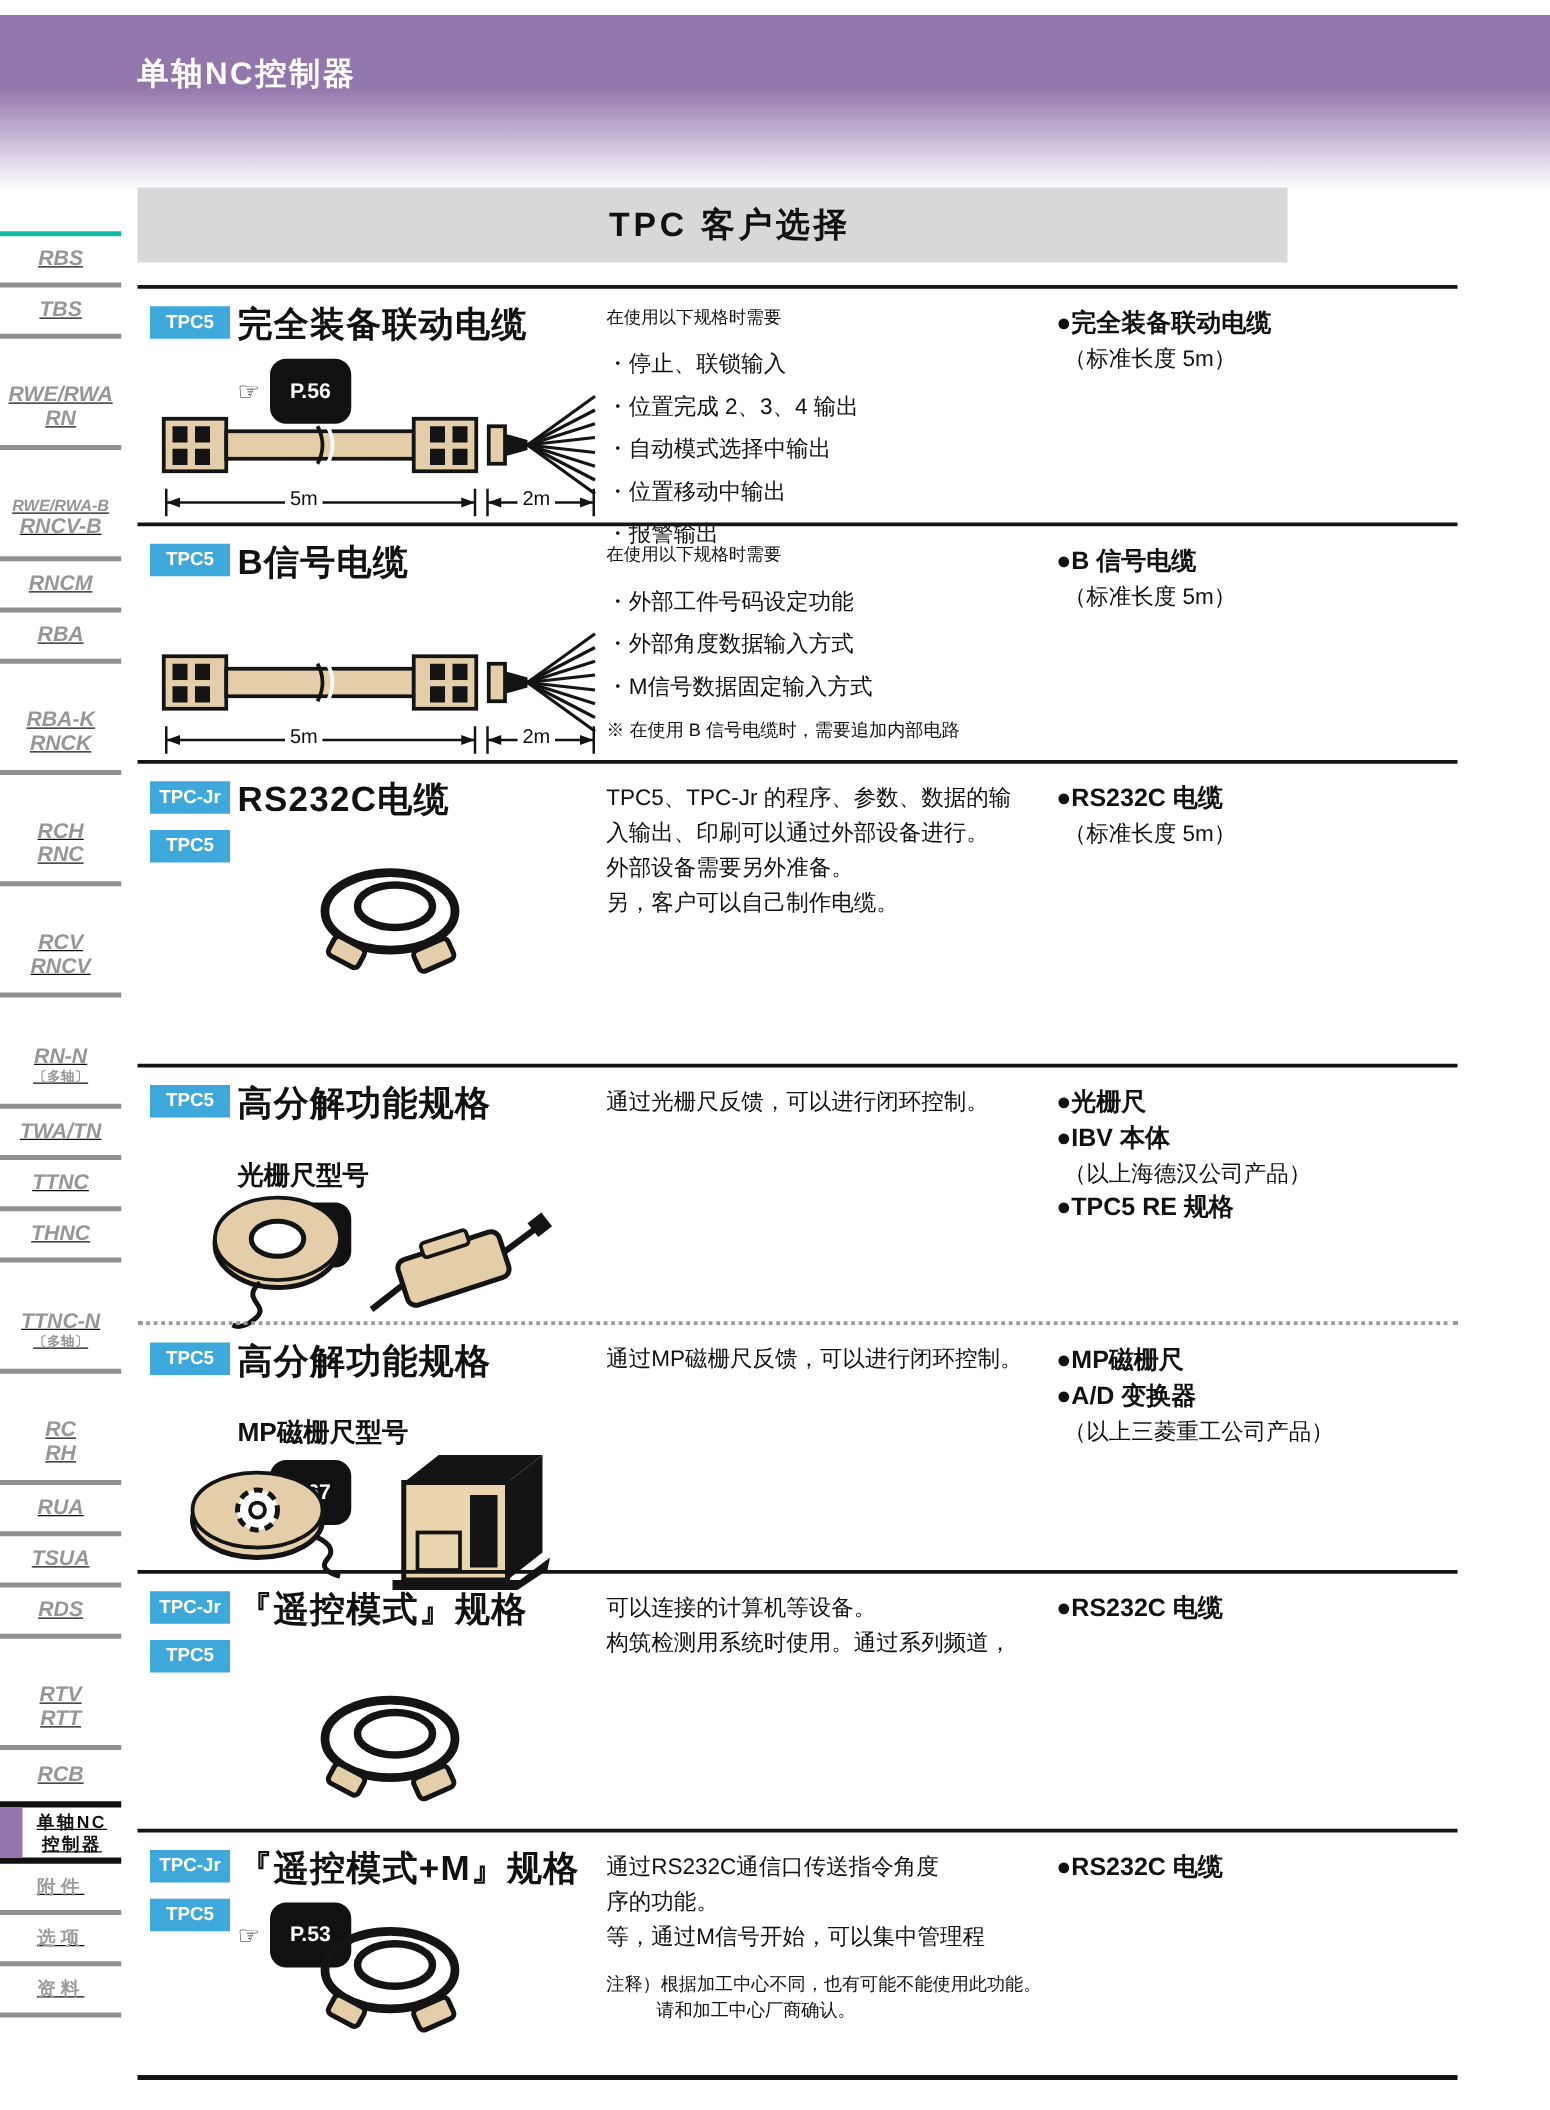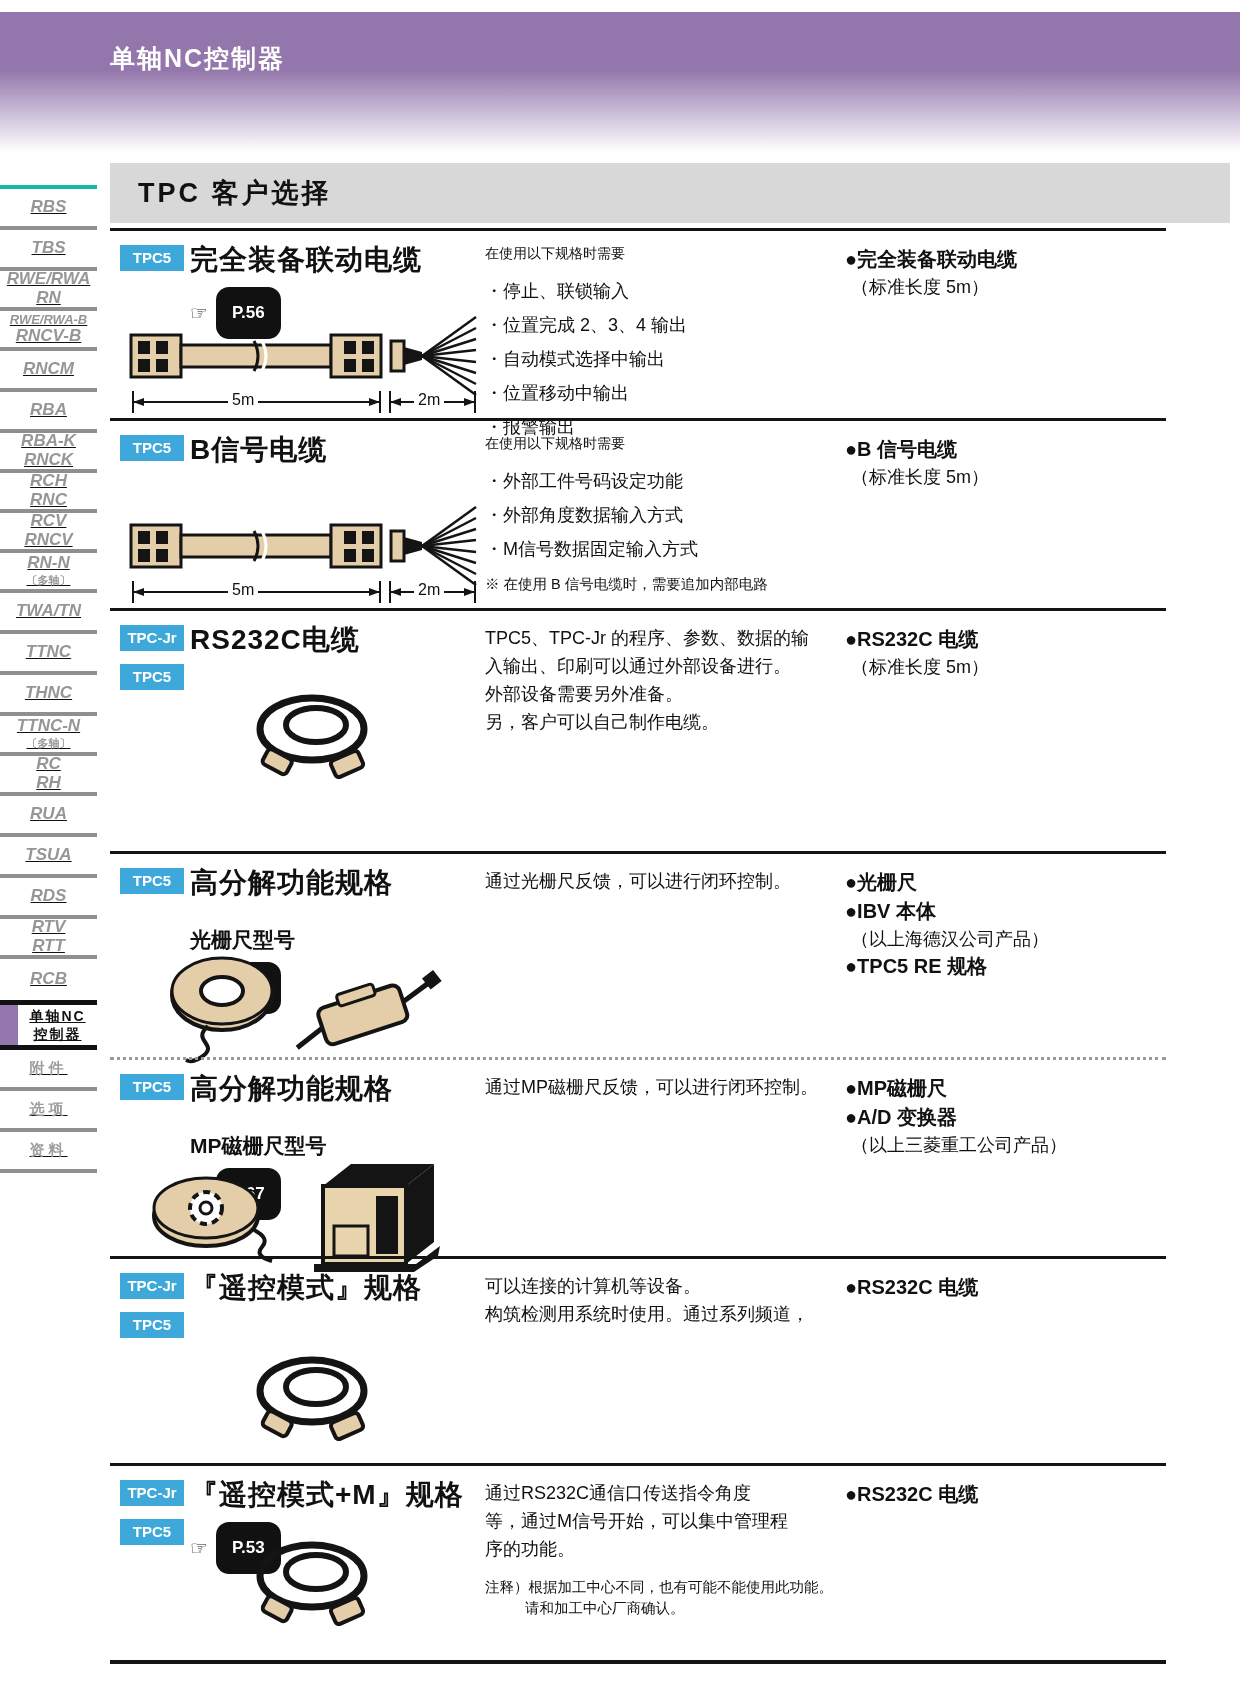--- a/index.html
+++ b/index.html
@@ -5,28 +5,28 @@
   html,body{margin:0;padding:0;background:#fff;}
   .page{position:relative;width:1240px;height:1688px;background:#fff;overflow:hidden;
         font-family:"Liberation Sans",sans-serif;color:#111;}
 
   
   .banner{position:absolute;left:0;top:12px;width:1240px;height:140px;
           background:linear-gradient(180deg,#9376AB 0px,#9376AB 58px,#c9bcd7 100px,#ffffff 140px);}
   .banner-title{position:absolute;left:110px;top:30px;font-size:25px;font-weight:bold;color:#fff;letter-spacing:2px;}
 
   
-  .section-bar{position:absolute;left:110px;top:163px;width:1120px;height:60px;background:#D8D8D8;}
+  .section-bar{position:absolute;left:110px;top:150px;width:920px;height:60px;background:#D8D8D8;text-align:center;}
   .section-title{font-size:27px;font-weight:bold;line-height:60px;padding-left:28px;letter-spacing:3px;color:#111;}
 
   
   .sidebar{position:absolute;left:0;top:185px;width:97px;border-top:4px solid #14b8a6;text-decoration:underline;}
   .sb-item{display:flex;align-items:center;justify-content:center;flex-direction:column;
            border-bottom:4px solid #8f8f8f;box-sizing:border-box;}
-  .sb-item.one{height:41px;} .sb-item.two{height:40px;} .sb-item.act{height:50px;flex-direction:row;
+  .sb-item.one{height:41px;} .sb-item.two{height:65px;margin-top:24px;} .sb-item.act{height:50px;flex-direction:row;
            border-top:5px solid #111;border-bottom:5px solid #111;}
   .sb-item.pre-active{border-bottom:none;}
   .sb-latin{font-style:italic;font-weight:bold;color:#969696;font-size:17px;line-height:1.1;text-align:center;}
   .sb-latin.small{font-size:13px;}
   .sb-sub{font-size:11px;font-weight:bold;color:#969696;text-align:center;}
   .sb-zh{font-size:15px;font-weight:bold;color:#9d9d9d;letter-spacing:4px;text-align:center;}
   .sb-accent{width:18px;align-self:stretch;background:#9376AB;flex:none;}
   .sb-label{flex:1;text-align:center;}
   .sb-active-line{font-size:14px;font-weight:bold;color:#111;letter-spacing:2px;line-height:1.3;text-align:center;}
 
@@ -413,22 +413,22 @@
         </div>
       <div class="illus" style="left:138px;top:70px">
   <svg width="135" height="95" viewBox="0 0 135 95">
     <ellipse cx="64" cy="40" rx="52" ry="31" fill="none" stroke="#141414" stroke-width="7"></ellipse>
     <ellipse cx="68" cy="36" rx="30" ry="17" fill="#fff" stroke="#141414" stroke-width="6"></ellipse>
     <rect x="16" y="64" width="27" height="17" rx="4" fill="#E3CEA9" stroke="#141414" stroke-width="4" transform="rotate(28 29 72)"></rect>
     <rect x="84" y="66" width="30" height="18" rx="4" fill="#E3CEA9" stroke="#141414" stroke-width="4" transform="rotate(-24 99 75)"></rect>
   </svg></div>
       <div class="col-mid">
           <div class="mid-line">通过RS232C通信口传送指令角度</div>
+          <div class="mid-line">序的功能。</div>
           <div class="mid-line">等，通过M信号开始，可以集中管理程</div>
-          <div class="mid-line">序的功能。</div>
           <div class="note-line">注释）根据加工中心不同，也有可能不能使用此功能。</div>
           <div class="note-line follow">请和加工中心厂商确认。</div>
         </div>
       <div class="col-right">
           <div class="right-bold">●RS232C 电缆</div>
         </div>
     </section>
     </div>
 </div>
 

